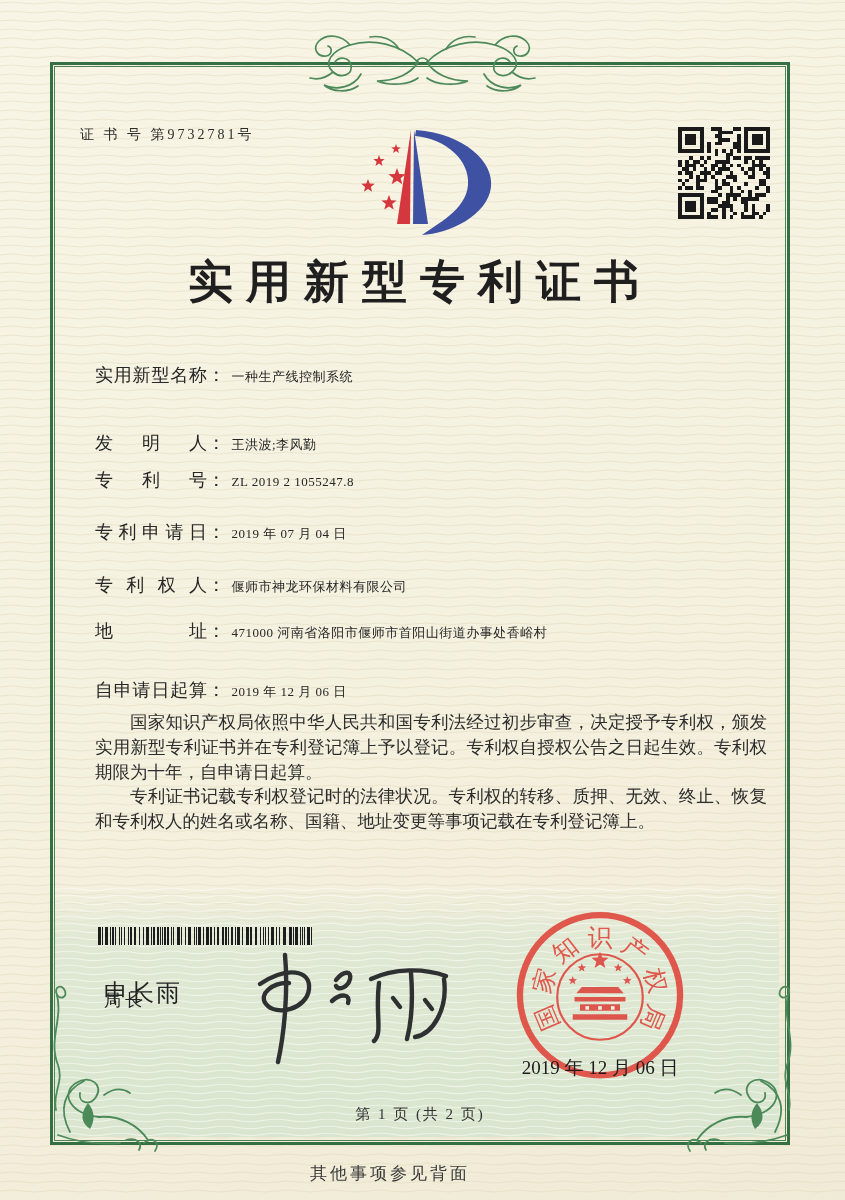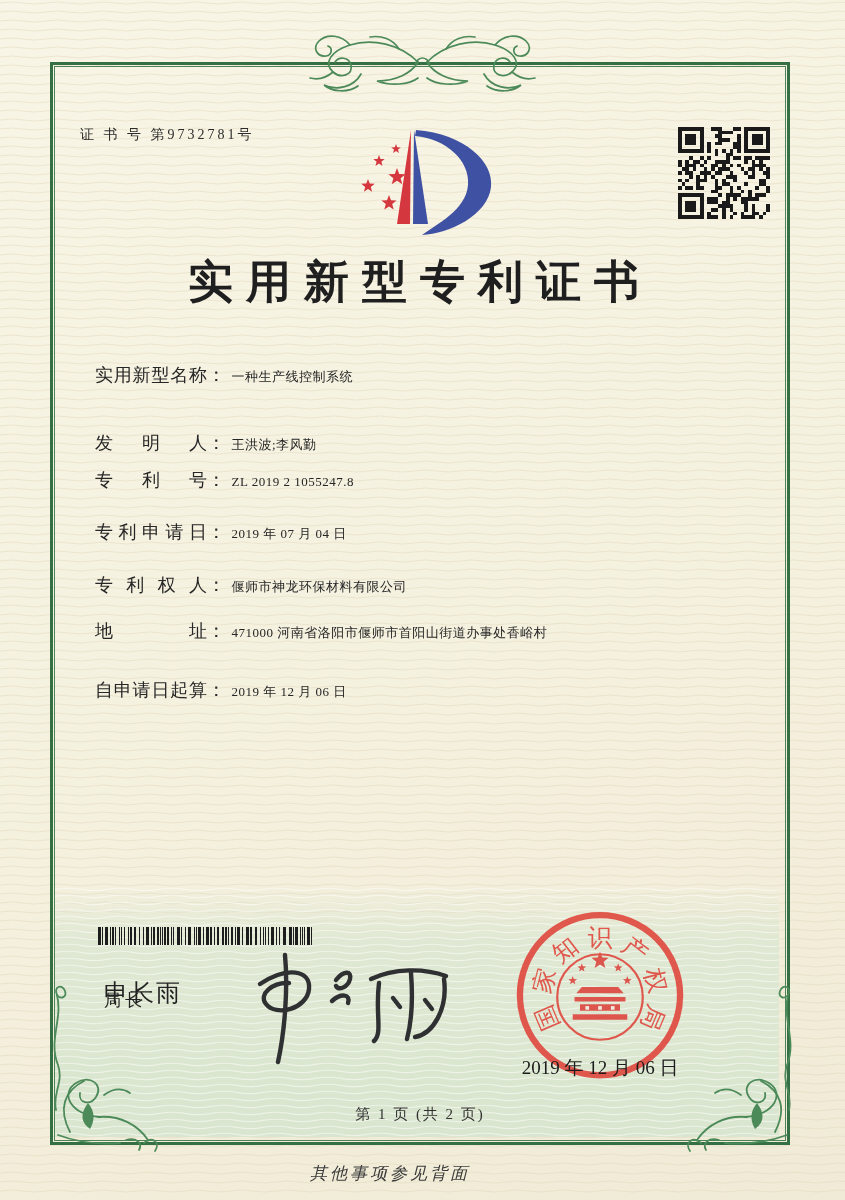--- a/index.html
+++ b/index.html
@@ -55,21 +55,21 @@
   .seal-date{
     position:absolute;left:500px;top:1055px;width:200px;text-align:center;
     font-size:19px;color:#1c1c1c;white-space:pre;
   }
   .page-number{
     position:absolute;left:50px;top:1105px;width:740px;text-align:center;
     font-size:15px;color:#333;letter-spacing:2px;
   }
   .back-note{
     position:absolute;left:0;top:1162px;width:780px;text-align:center;
-    font-size:17px;color:#3a3a3a;font-style:italic;letter-spacing:3px;
+    font-size:17px;color:#3a3a3a;letter-spacing:3px;
   }
   .logo{position:absolute;left:335px;top:122px;}
   .qr{position:absolute;left:678px;top:127px;}
   svg{display:block;}
 </style>
 </head>
 <body>
 
 <div class="page">
 
@@ -606,20 +606,24 @@
     <div class="frow" style="top:68px"><span class="flabel">发明人</span><span class="fcolon">：</span><span class="fvalue">王洪波;李风勤</span></div>
     <div class="frow" style="top:105px"><span class="flabel">专利号</span><span class="fcolon">：</span><span class="fvalue">ZL 2019 2 1055247.8</span></div>
     <div class="frow" style="top:157px"><span class="flabel">专利申请日</span><span class="fcolon">：</span><span class="fvalue">2019 年 07 月 04 日</span></div>
     <div class="frow" style="top:210px"><span class="flabel">专利权人</span><span class="fcolon">：</span><span class="fvalue">偃师市神龙环保材料有限公司</span></div>
     <div class="frow" style="top:256px"><span class="flabel">地址</span><span class="fcolon">：</span><span class="fvalue">471000 河南省洛阳市偃师市首阳山街道办事处香峪村</span></div>
     <div class="frow" style="top:315px">
       <span class="flabel">自申请日起算</span><span class="fcolon">：</span><span class="fvalue">2019 年 12 月 06 日</span>
     </div>
   </div>
 
+  <div class="paras">
+    <p>国家知识产权局依照中华人民共和国专利法经过初步审查，决定授予专利权，颁发实用新型专利证书并在专利登记簿上予以登记。专利权自授权公告之日起生效。专利权期限为十年，自申请日起算。</p>
+    <p>专利证书记载专利权登记时的法律状况。专利权的转移、质押、无效、终止、恢复和专利权人的姓名或名称、国籍、地址变更等事项记载在专利登记簿上。</p>
+  </div>
 
   <svg class="barcode-box" width="218" height="18">
       <g id="bar-g">
         <rect x="0" y="0" width="3" height="18" fill="#1d1d1d"></rect>
         <rect x="4" y="0" width="1" height="18" fill="#1d1d1d"></rect>
         <rect x="7" y="0" width="3" height="18" fill="#1d1d1d"></rect>
         <rect x="12" y="0" width="1" height="18" fill="#1d1d1d"></rect>
         <rect x="14" y="0" width="2" height="18" fill="#1d1d1d"></rect>
         <rect x="17" y="0" width="1" height="18" fill="#1d1d1d"></rect>
         <rect x="21" y="0" width="1" height="18" fill="#1d1d1d"></rect>

